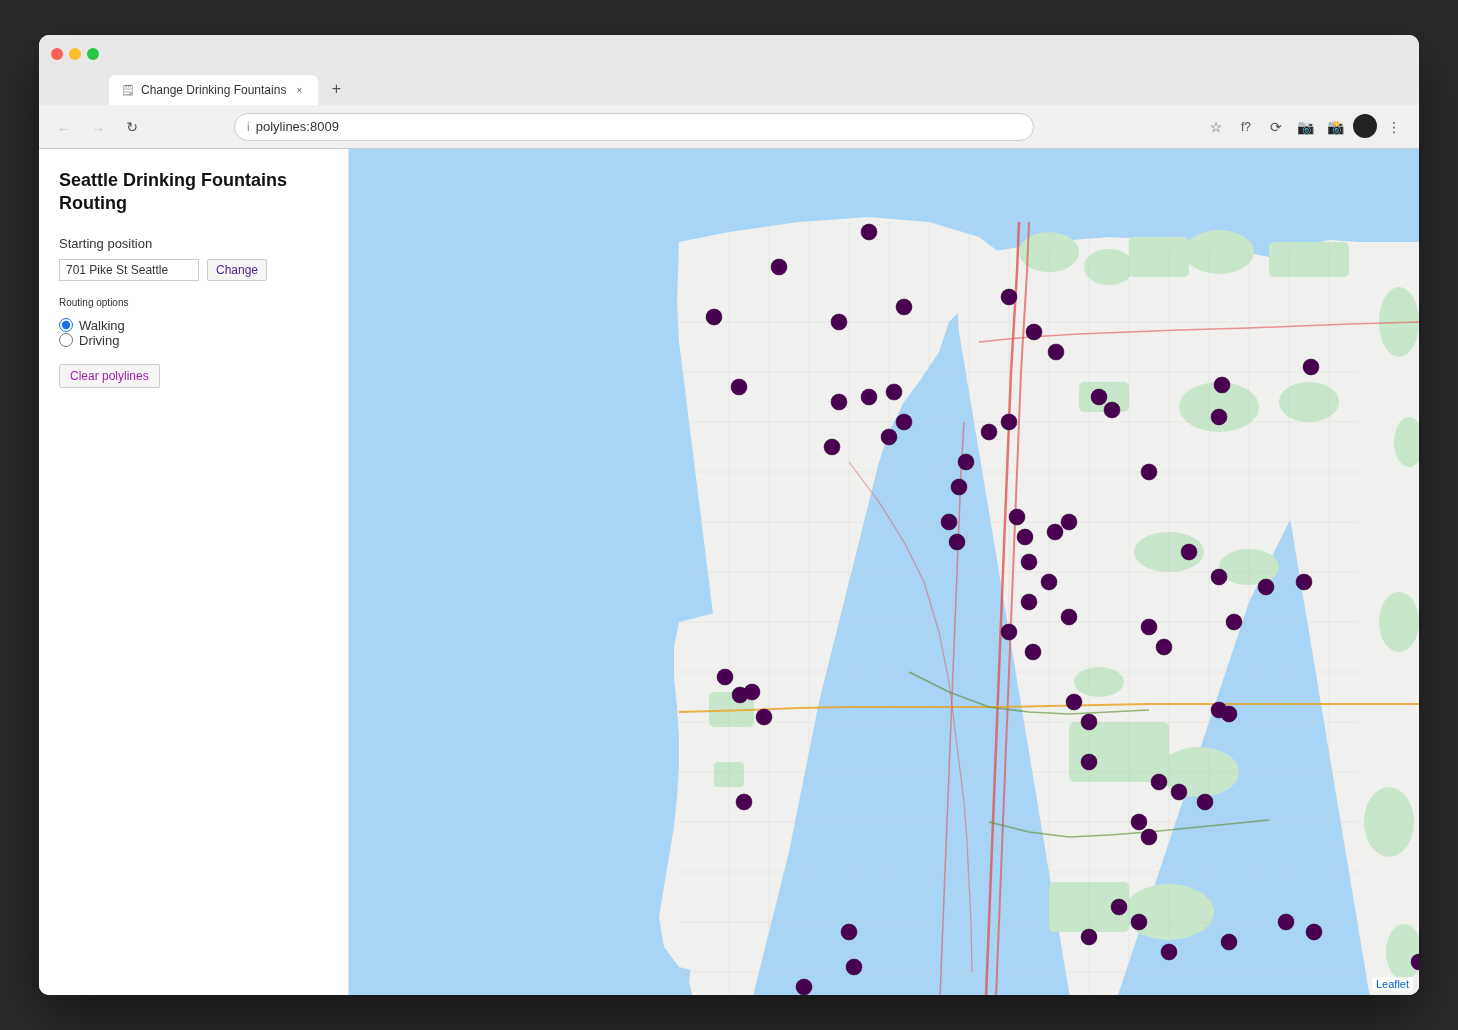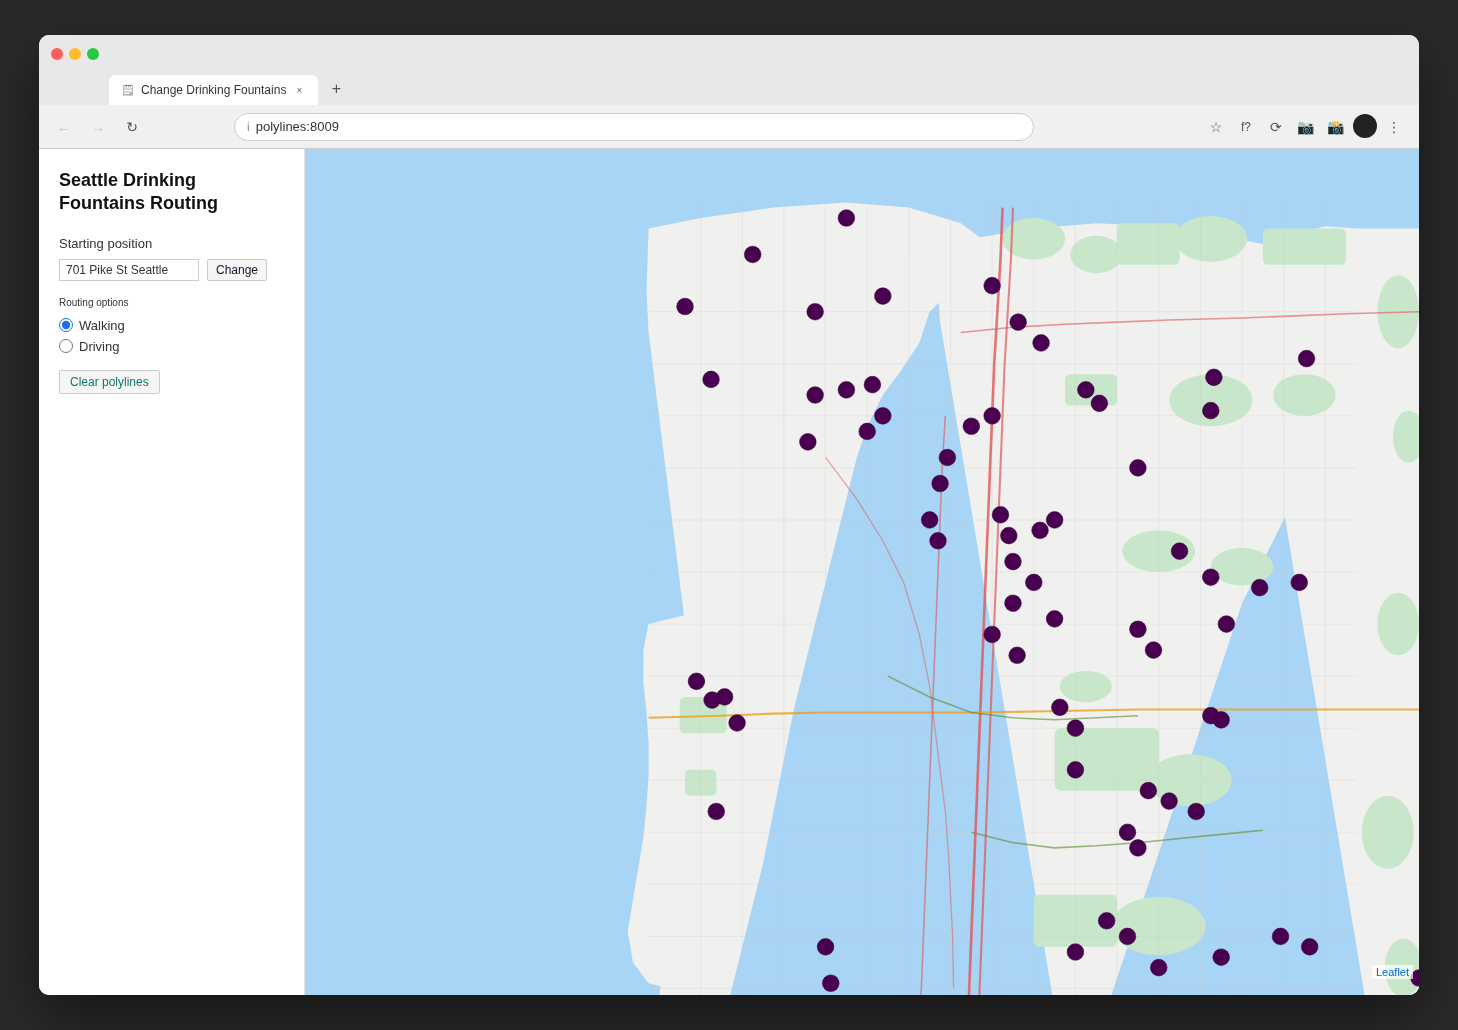--- a/index.html
+++ b/index.html
@@ -154,21 +154,21 @@
       background: #222;
     }
     
     .main-content {
       display: flex;
       flex: 1;
       overflow: hidden;
     }
     
     .sidebar {
-      width: 266px;
+      width: 310px;
       background: #fff;
       padding: 20px 20px;
       flex-shrink: 0;
       border-right: 1px solid #e0e0e0;
     }
     .app-title {
       font-size: 18px;
       font-weight: bold;
       color: #111;
       line-height: 1.3;
@@ -193,31 +193,31 @@
       background: #fff;
       width: 140px;
     }
     .change-btn {
       border: 1px solid #ccc;
       background: #f5f5f5;
       padding: 3px 8px;
       font-size: 12px;
       cursor: pointer;
       border-radius: 2px;
-      color: #0f172a;
+      color: #4c1d95;
     }
     .routing-options-label {
       font-size: 10px;
       color: #333;
       margin-bottom: 10px;
     }
     .radio-group {
       display: flex;
       flex-direction: column;
-      gap: 6px;
+      gap: 0;
       margin-bottom: 16px;
     }
     .radio-item {
       display: flex;
       align-items: center;
       gap: 6px;
       cursor: pointer;
     }
     .radio-input {
       width: 14px;
@@ -229,36 +229,36 @@
       font-size: 13px;
       color: #333;
     }
     .clear-btn {
       border: 1px solid #ccc;
       background: #f5f5f5;
       padding: 4px 10px;
       font-size: 12px;
       cursor: pointer;
       border-radius: 2px;
-      color: #0f766e;
+      color: #a21caf;
     }
     
     .map-area {
       flex: 1;
       position: relative;
       overflow: hidden;
       background: #a8d4f5;
     }
     .map-svg {
       width: 100%;
       height: 100%;
     }
     .leaflet-attr {
       position: absolute;
-      bottom: 16px;
+      bottom: 4px;
       right: 6px;
       font-size: 11px;
       color: #0066cc;
       background: rgba(255,255,255,0.7);
       padding: 1px 4px;
     }
   </style>
 </head>
 <body>
 

